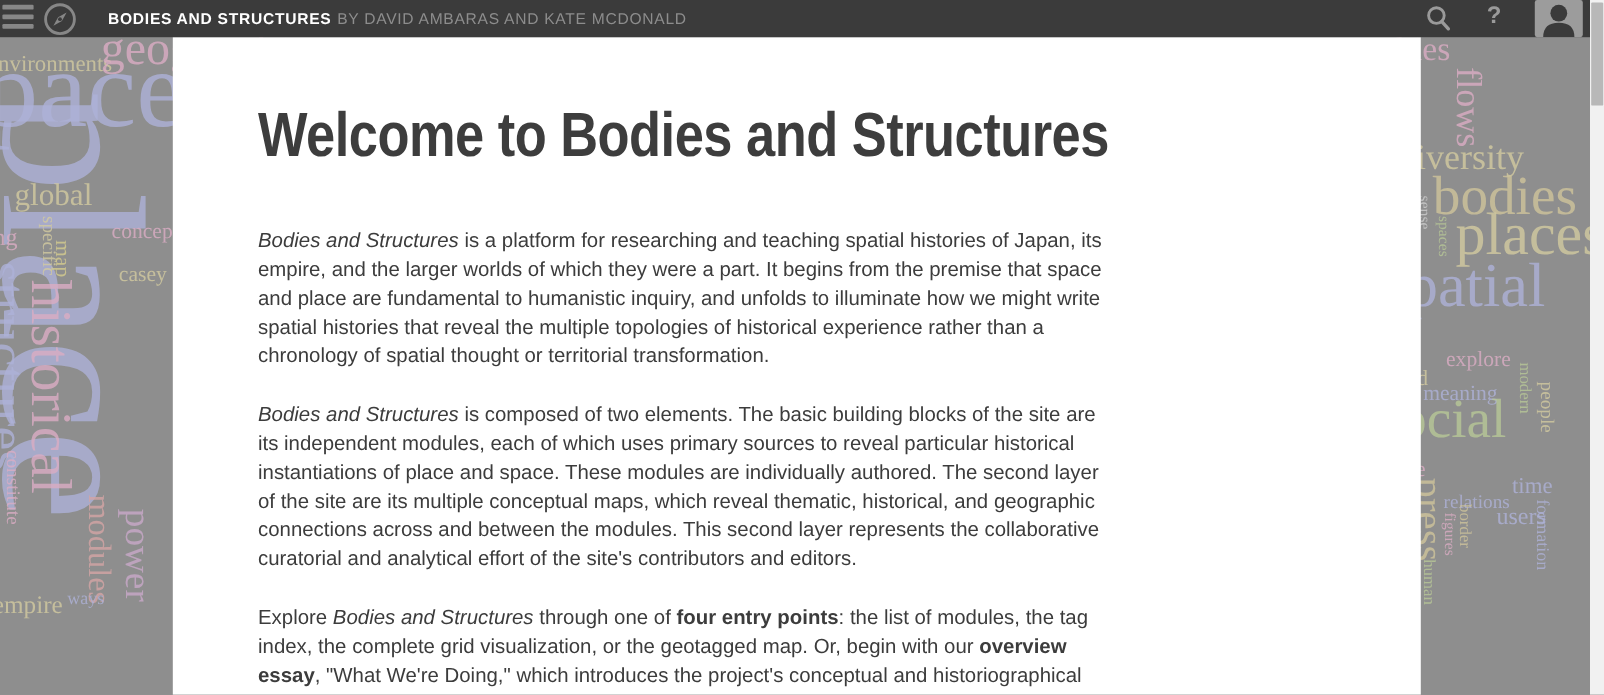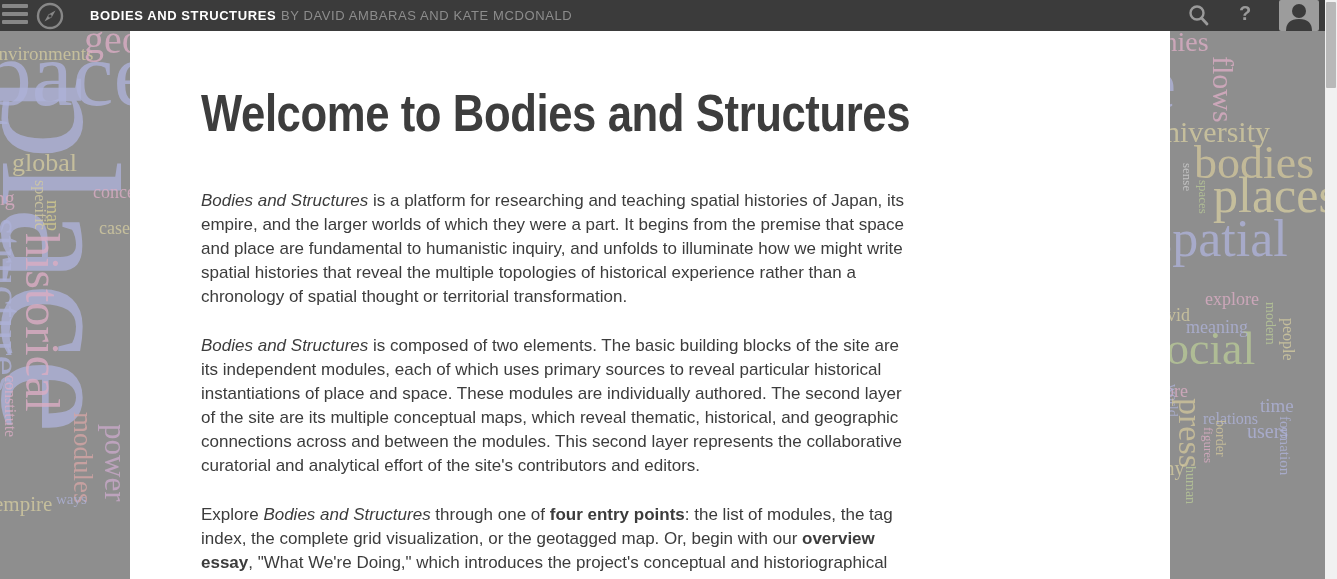--- a/index.html
+++ b/index.html
@@ -7,21 +7,21 @@
               font-family:"Liberation Sans", sans-serif; }
   .stage { position:relative; width:1337px; height:579px; overflow:hidden; }
 
   
   .wordcloud { position:absolute; inset:0; z-index:0; overflow:hidden; }
   .cloud-word { position:absolute; font-family:"Liberation Serif", serif;
                 opacity:.8; white-space:nowrap; line-height:1; }
   .cloud-word.vertical { transform:rotate(90deg); transform-origin:0 0; }
 
   
-  .panel { position:absolute; left:130px; top:31px; width:1040px; height:548px;
+  .panel { position:absolute; left:144px; top:31px; width:1040px; height:548px;
            background:#ffffff; z-index:2; overflow:hidden; }
   .panel-inner { padding:56px 0 0 71px; width:790px; }
   h1.page-title { font-size:52px; font-weight:bold; color:#3d3d3d; line-height:1;
                   letter-spacing:-.5px; transform:scaleX(.84); transform-origin:0 50%;
                   white-space:nowrap; margin-bottom:50px; }
   .body-copy p { width:706px; font-family:Liberation Sans, sans-serif; font-size:17px;
                  line-height:24px; color:#3c3c3c; margin-bottom:25px; }
 
   
   .topbar { position:absolute; left:0; top:0; width:1325px; height:31px;

